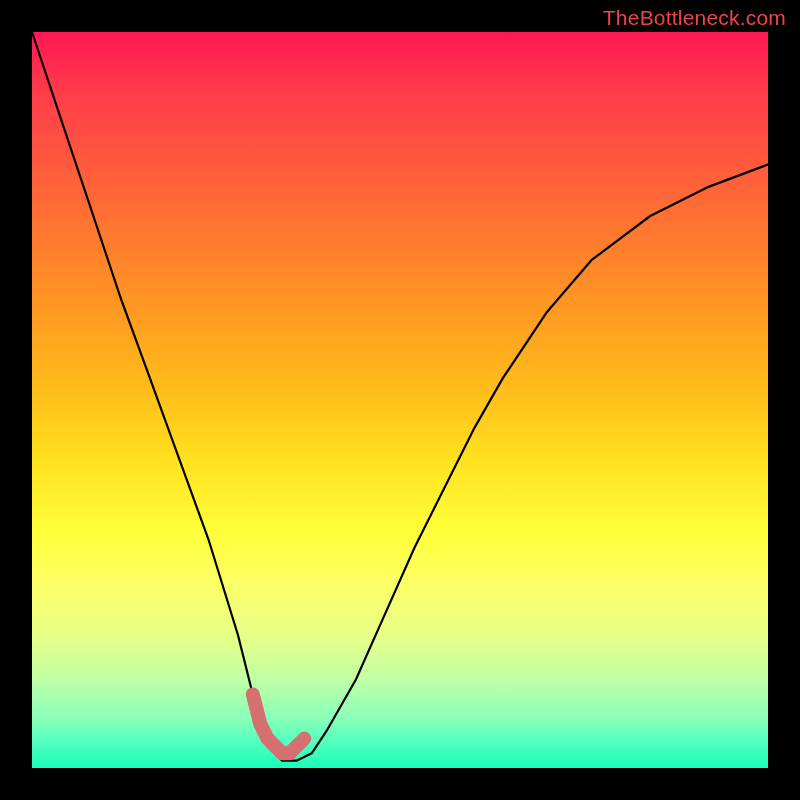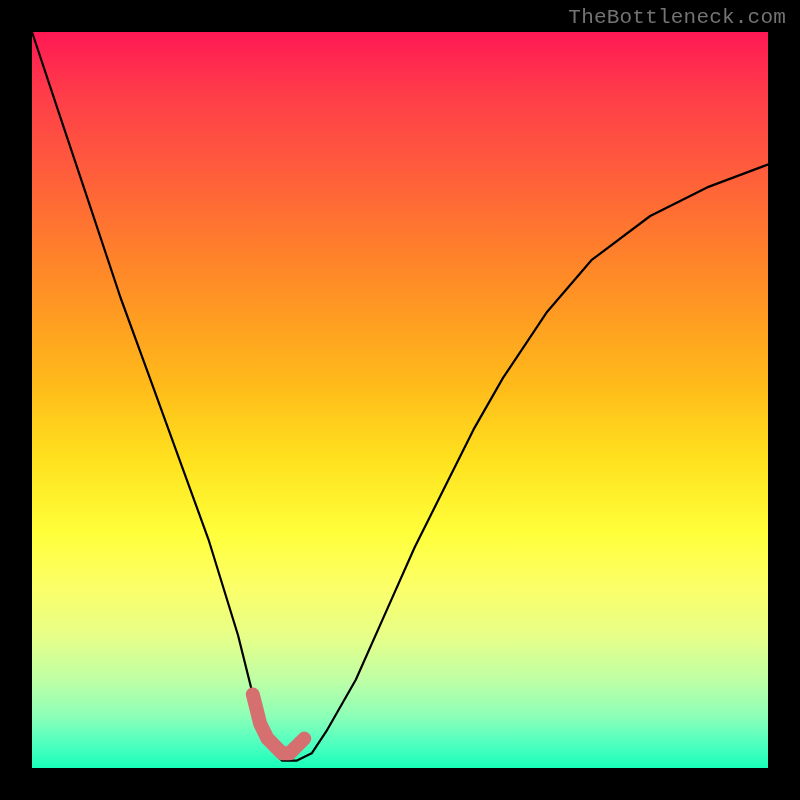--- a/index.html
+++ b/index.html
@@ -30,23 +30,23 @@
       #bfffa5 88%,
       #8cffb8 93%,
       #4affc0 97%,
       #18ffb8 100%
     );
   }
   .watermark {
     position: absolute;
     top: 6px;
     right: 14px;
-    font-family: Liberation Mono, monospace;
+    font-family: Liberation Sans, sans-serif;
     font-size: 21px;
-    color: #737373;
+    color: #ef4444;
     letter-spacing: 0.2px;
     user-select: none;
   }
   svg.curve {
     position: absolute;
     left: 0; top: 0;
     width: 736px;
     height: 736px;
     overflow: visible;
   }

